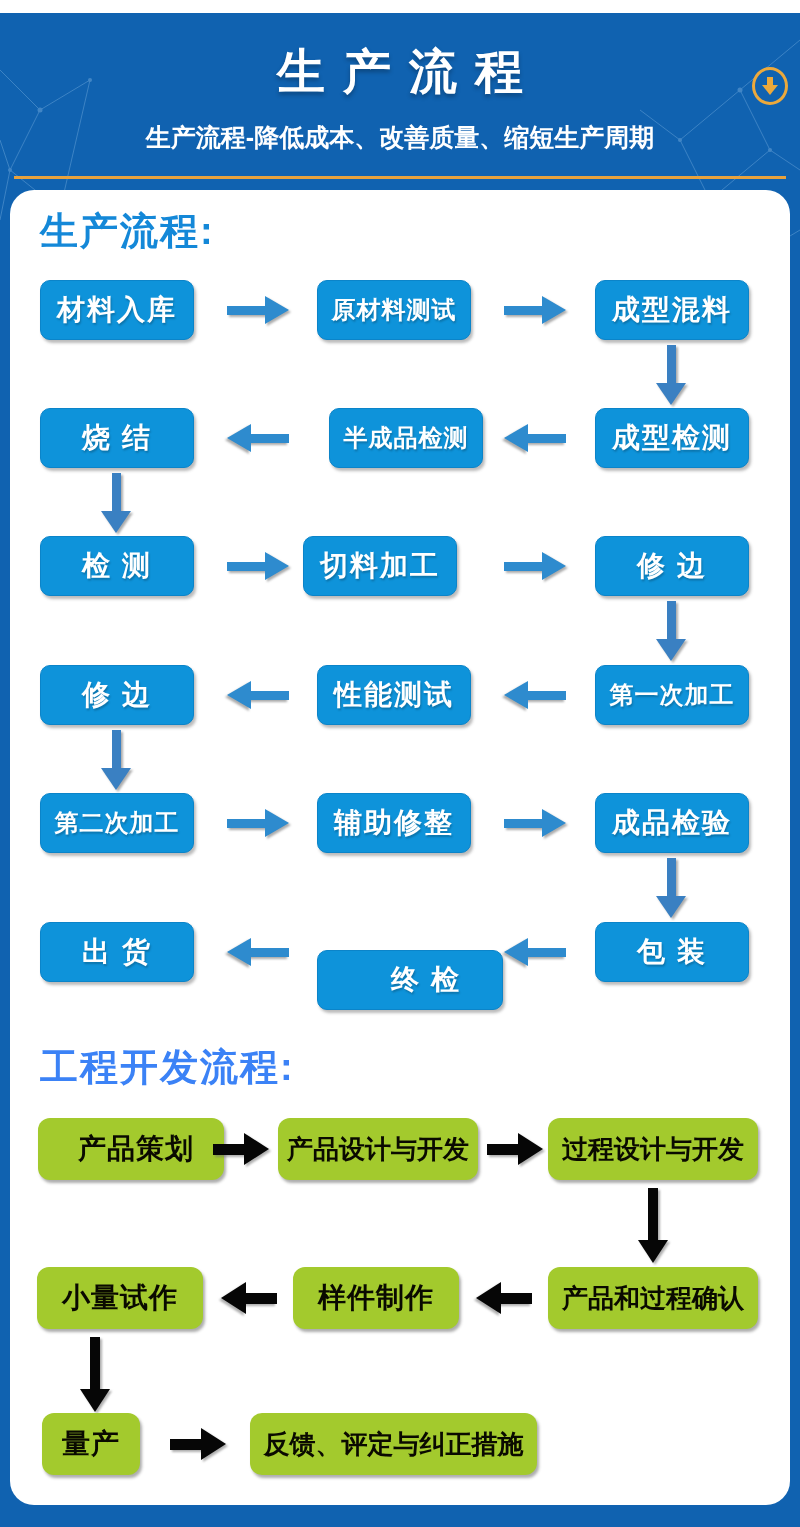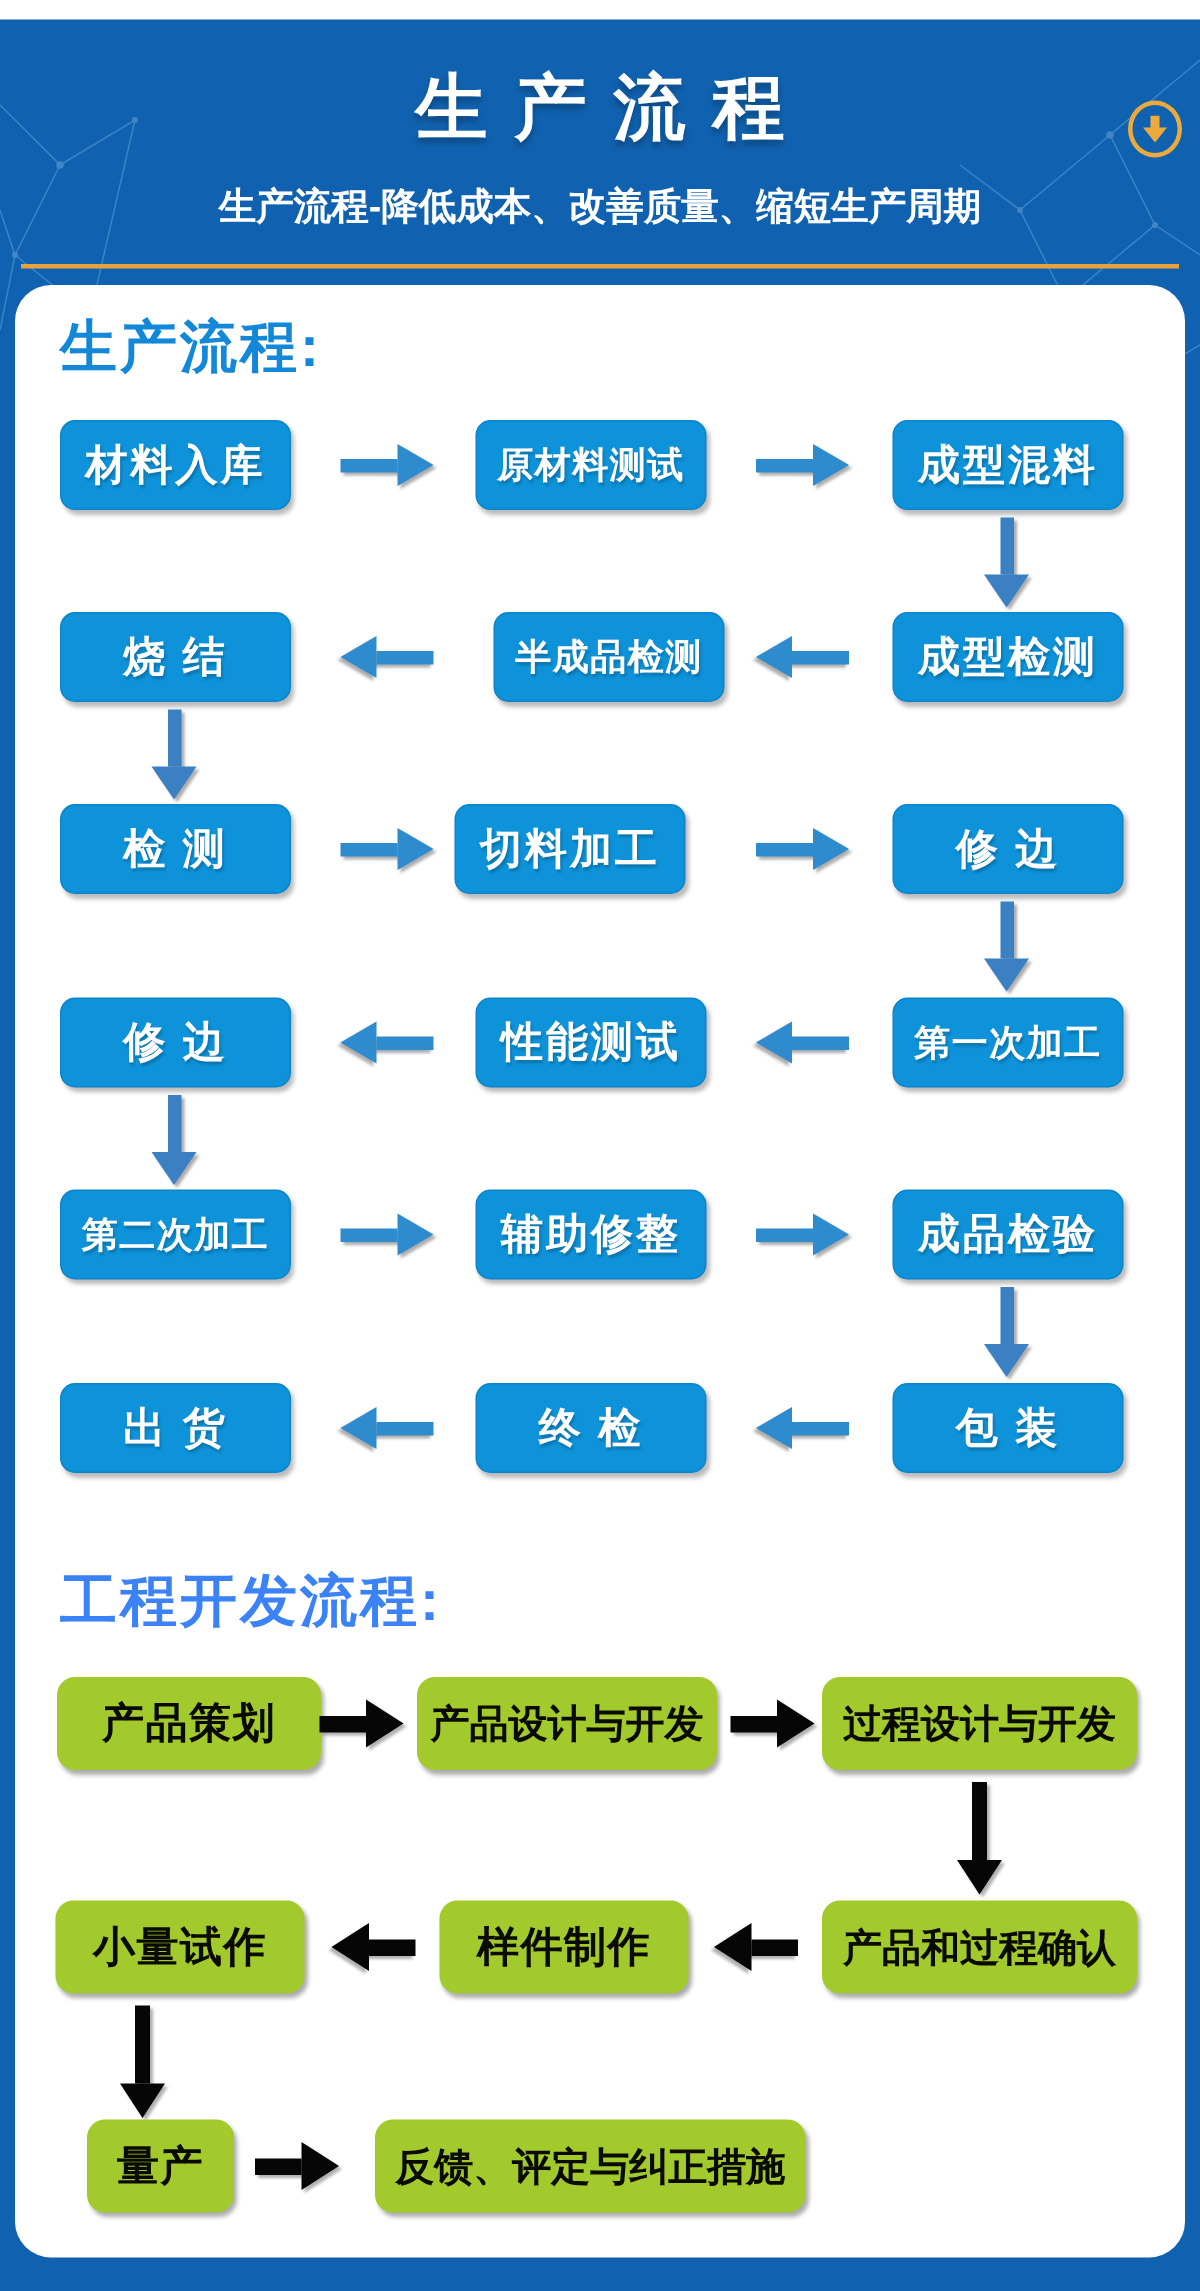--- a/index.html
+++ b/index.html
@@ -212,30 +212,30 @@
     <div class="arrow-v a-blue" style="left:646px;top:668px;">
         <i class="shaft"></i>
         <i class="head"></i>
       </div>
 
     <div class="bbox" style="left:30px;top:732px;">出 货</div>
     <div class="arrow-h a-blue left" style="left:217px;top:748px;">
         <i class="shaft"></i>
         <i class="head"></i>
       </div>
-    <div class="bbox" style="left:307px;top:732px;">终 检</div>
+    <div class="bbox" style="left:307px;top:760px;padding-left:32px;">终 检</div>
     <div class="arrow-h a-blue left" style="left:494px;top:748px;">
         <i class="shaft"></i>
         <i class="head"></i>
       </div>
     <div class="bbox" style="left:585px;top:732px;">包 装</div>
 
     <h2 class="h-black">工程开发流程:</h2>
 
-    <div class="gbox" style="left:28px;top:928px;width:176px;">产品策划</div>
+    <div class="gbox" style="left:28px;top:928px;width:176px;padding-left:10px;">产品策划</div>
     <div class="arrow-h a-black" style="left:203px;top:943px;">
         <i class="shaft"></i>
         <i class="head"></i>
       </div>
     <div class="gbox sm" style="left:268px;top:928px;width:200px;">产品设计与开发</div>
     <div class="arrow-h a-black" style="left:477px;top:943px;">
         <i class="shaft"></i>
         <i class="head"></i>
       </div>
     <div class="gbox sm" style="left:538px;top:928px;width:210px;">过程设计与开发</div>
@@ -253,21 +253,21 @@
     <div class="arrow-h a-black left" style="left:466px;top:1092px;">
         <i class="shaft"></i>
         <i class="head"></i>
       </div>
     <div class="gbox sm" style="left:538px;top:1077px;width:210px;">产品和过程确认</div>
     <div class="arrow-v a-black" style="left:70px;top:1147px;">
         <i class="shaft"></i>
         <i class="head"></i>
       </div>
 
-    <div class="gbox" style="left:32px;top:1223px;width:98px;margin-left:16px;">量产</div>
+    <div class="gbox" style="left:32px;top:1223px;width:98px;">量产</div>
     <div class="arrow-h a-black" style="left:160px;top:1238px;">
         <i class="shaft"></i>
         <i class="head"></i>
       </div>
     <div class="gbox sm" style="left:240px;top:1223px;width:287px;">反馈、评定与纠正措施</div>
 
   </div>
 </div>
 
 </body></html>

